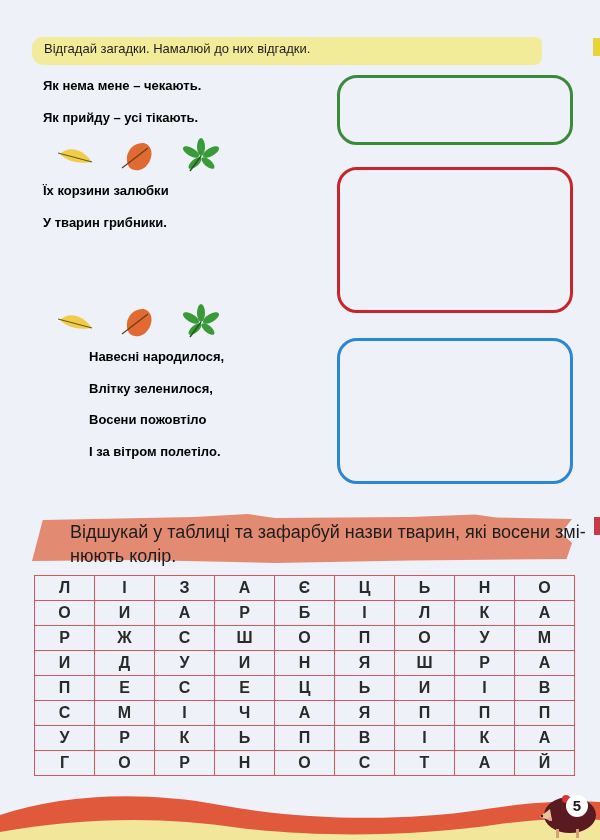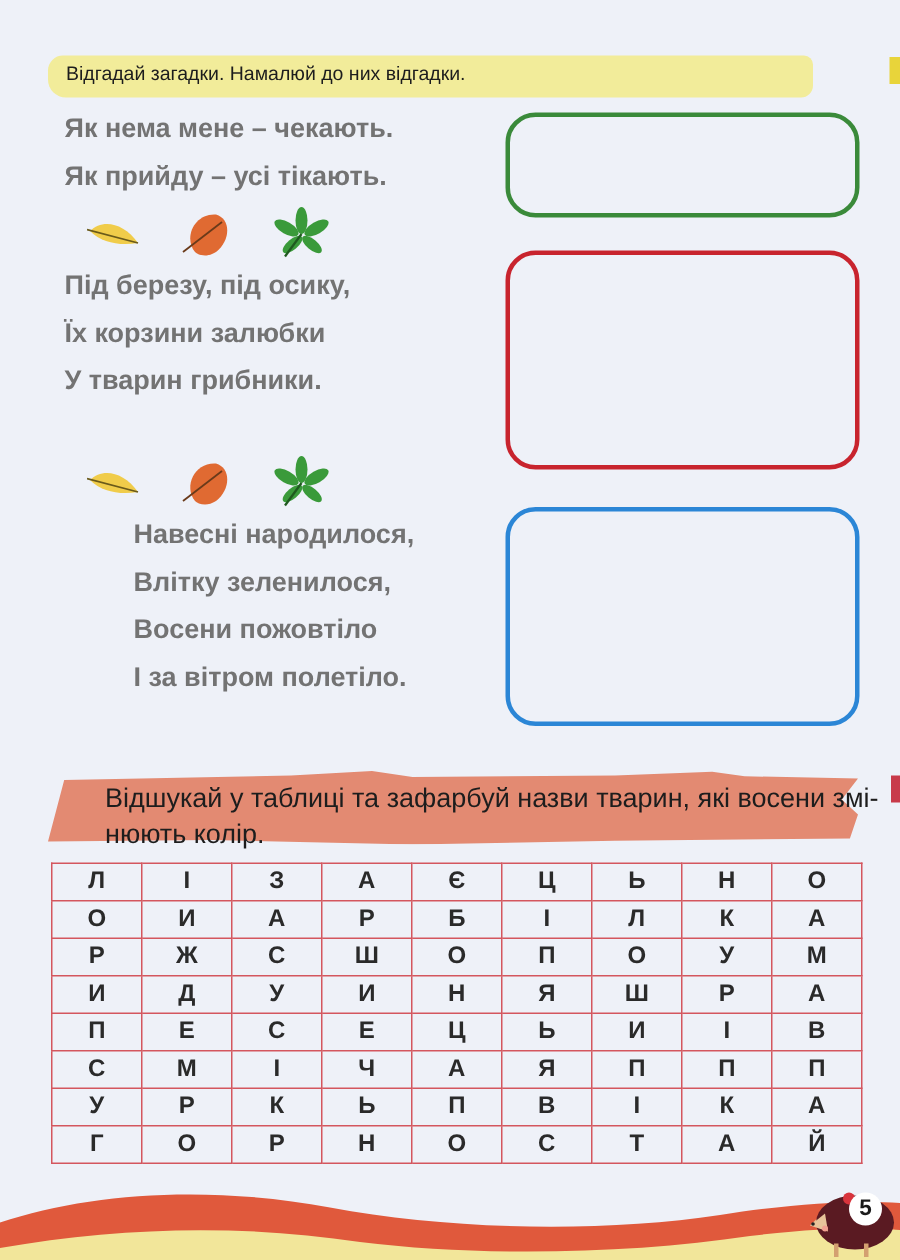--- a/index.html
+++ b/index.html
@@ -10,21 +10,21 @@
   }
   .hl-yellow {
     position:absolute; left:32px; top:37px; width:510px; height:28px;
     background:#f2ec9a; border-radius:10px 6px 8px 12px;
   }
   .tab-yellow { position:absolute; left:593px; top:38px; width:7px; height:18px; background:#e8d43a; }
   .instr1 {
     position:absolute; left:44px; top:41px; font-size:13px; color:#1d1d1d; white-space:nowrap;
   }
   .riddle {
-    position:absolute; left:43px; color:#737373; font-weight:bold; font-size:18px; white-space:nowrap;
+    position:absolute; left:43px; color:#000000; font-weight:bold; font-size:13px; white-space:nowrap;
   }
   .riddle .line { display:block; height:31.5px; line-height:31.5px; }
   .box {
     position:absolute; left:337px; width:236px; border-radius:20px; box-sizing:border-box;
   }
   .leaves { position:absolute; left:58px; width:170px; height:36px; }
   .leaves svg { position:absolute; }
   .hl-red {
     position:absolute; left:32px; top:513px; width:540px; height:50px;
     background:#e38a72;
@@ -76,21 +76,20 @@
       <ellipse cx="29" cy="14" rx="4" ry="9" transform="rotate(60 29 14)"></ellipse>
       <ellipse cx="9" cy="14" rx="4" ry="9" transform="rotate(-60 9 14)"></ellipse>
       <ellipse cx="26" cy="25" rx="3.5" ry="8" transform="rotate(130 26 25)"></ellipse>
       <ellipse cx="13" cy="25" rx="3.5" ry="8" transform="rotate(-130 13 25)"></ellipse>
     </g>
     <path d="M19 18 L8 33" stroke="#1f5a1f" stroke-width="1.5"></path>
   </svg>
 </div>
 
 <div class="riddle" style="top:175px;">
-  <span class="line">Під березу, під осику,</span>
   <span class="line">Їх корзини залюбки</span>
   <span class="line">У тварин грибники.</span>
 </div>
 <div class="box" style="top:167px;height:146px;border:3px solid #c8242e;"></div>
 
 <div class="leaves" style="top:304px;">
   <svg style="left:0;top:8px" width="36" height="22" viewBox="0 0 36 22">
     <path d="M2 8 C10 0, 24 2, 34 16 C22 18, 10 16, 2 8 Z" fill="#f0cc4a"></path>
     <path d="M0 7 L34 16" stroke="#6a5a1a" stroke-width="1.2"></path>
   </svg>

